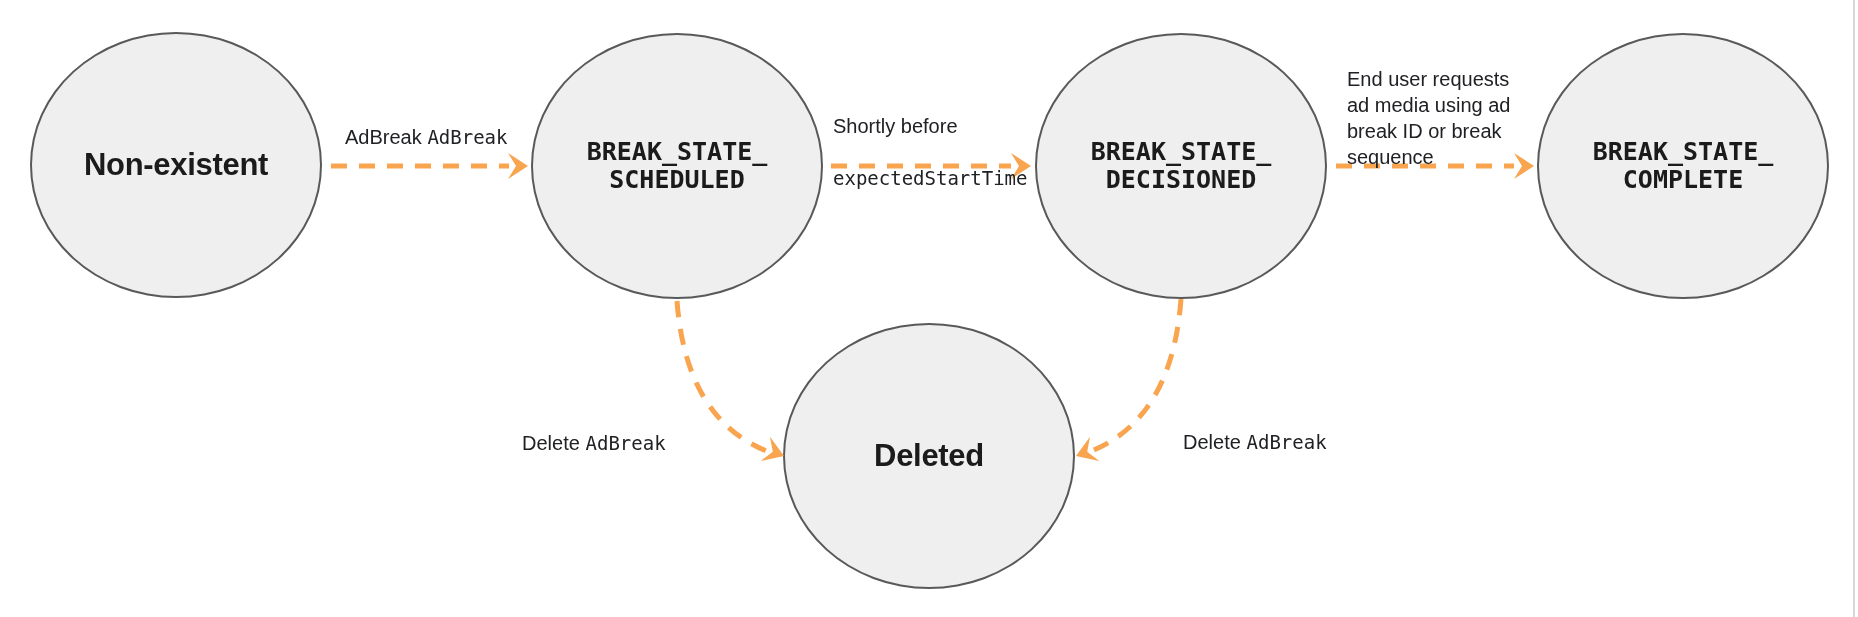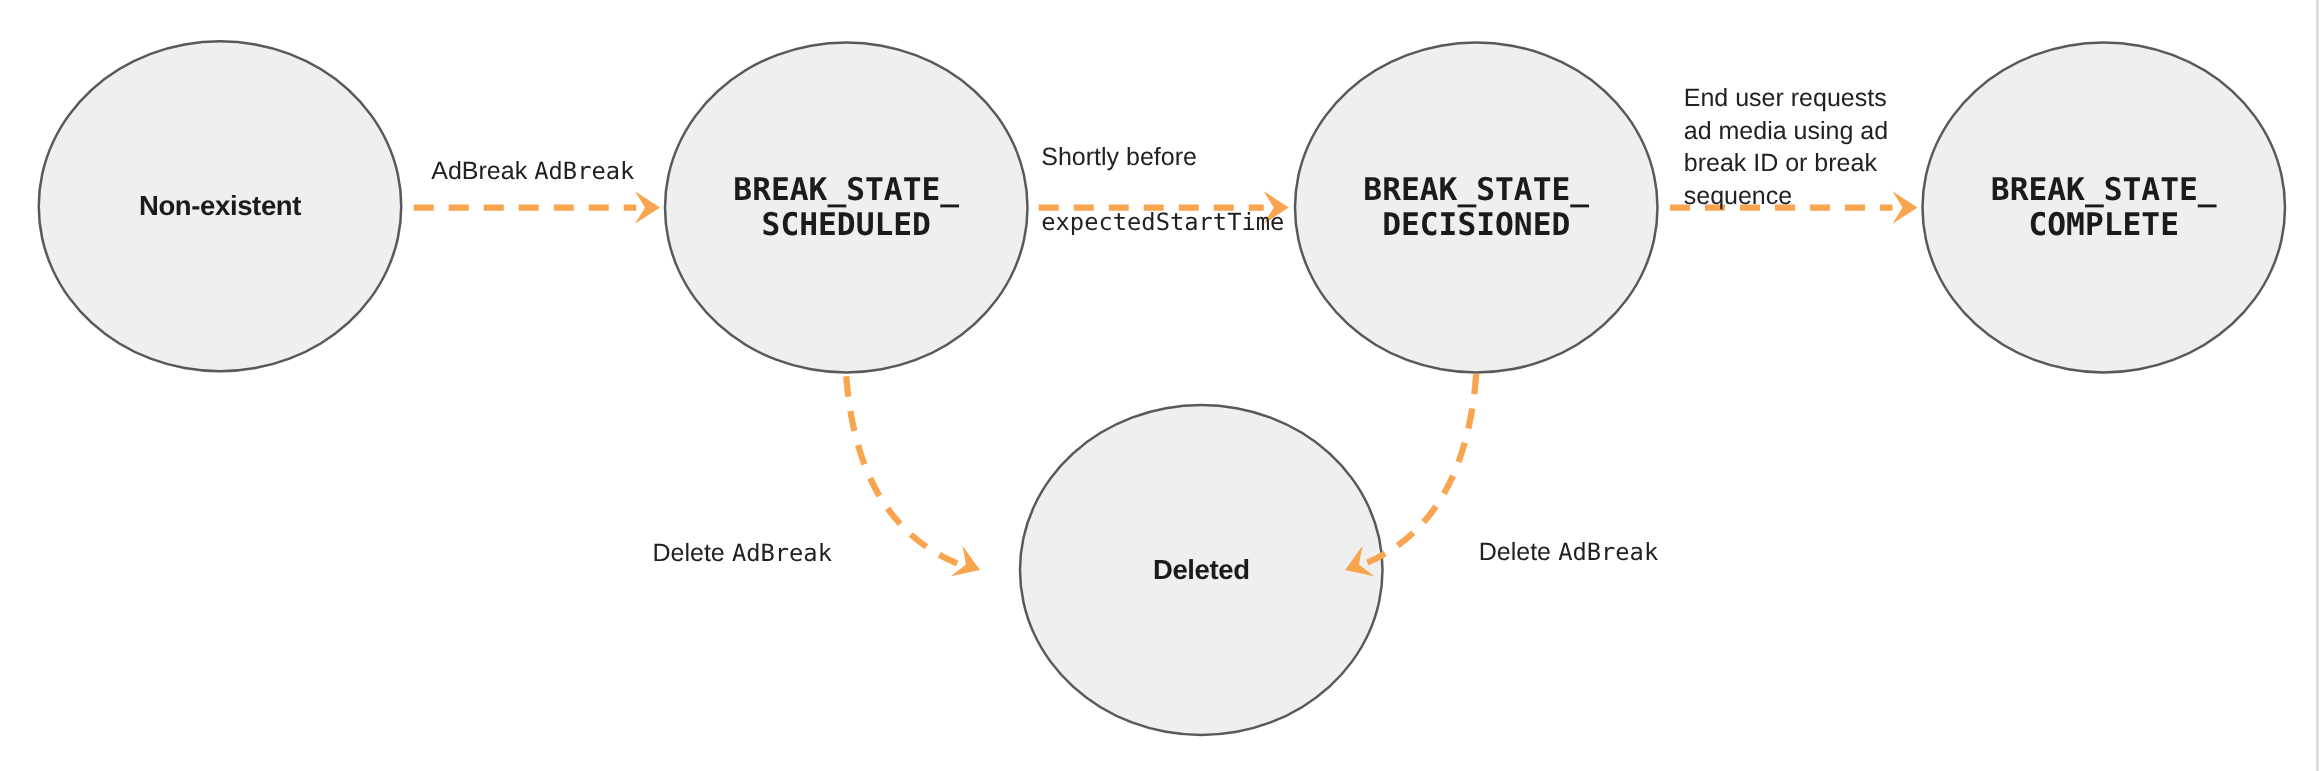--- a/index.html
+++ b/index.html
@@ -31,35 +31,35 @@
     text-align: center;
     z-index: 1;
   }
   .node-label {
     color: #1b1b1b;
     white-space: pre-line;
   }
   .node-label.sans {
     font-family: "Liberation Sans", sans-serif;
     font-weight: bold;
-    font-size: 22px;
+    font-size: 31px;
     letter-spacing: -0.3px;
   }
   .node-label.mono {
     font-family: "DejaVu Sans Mono", monospace;
     font-weight: bold;
     font-size: 25px;
     line-height: 28px;
   }
 
   .node-non-existent { left: 30px;  top: 32px; }
   .node-scheduled    { left: 531px; top: 33px; }
   .node-decisioned   { left: 1035px; top: 33px; }
   .node-complete     { left: 1537px; top: 33px; }
-  .node-deleted      { left: 815px; top: 323px; }
+  .node-deleted      { left: 783px; top: 323px; }
 
   
   .arrows {
     position: absolute;
     left: 0;
     top: 0;
     z-index: 2;
     pointer-events: none;
   }
 

